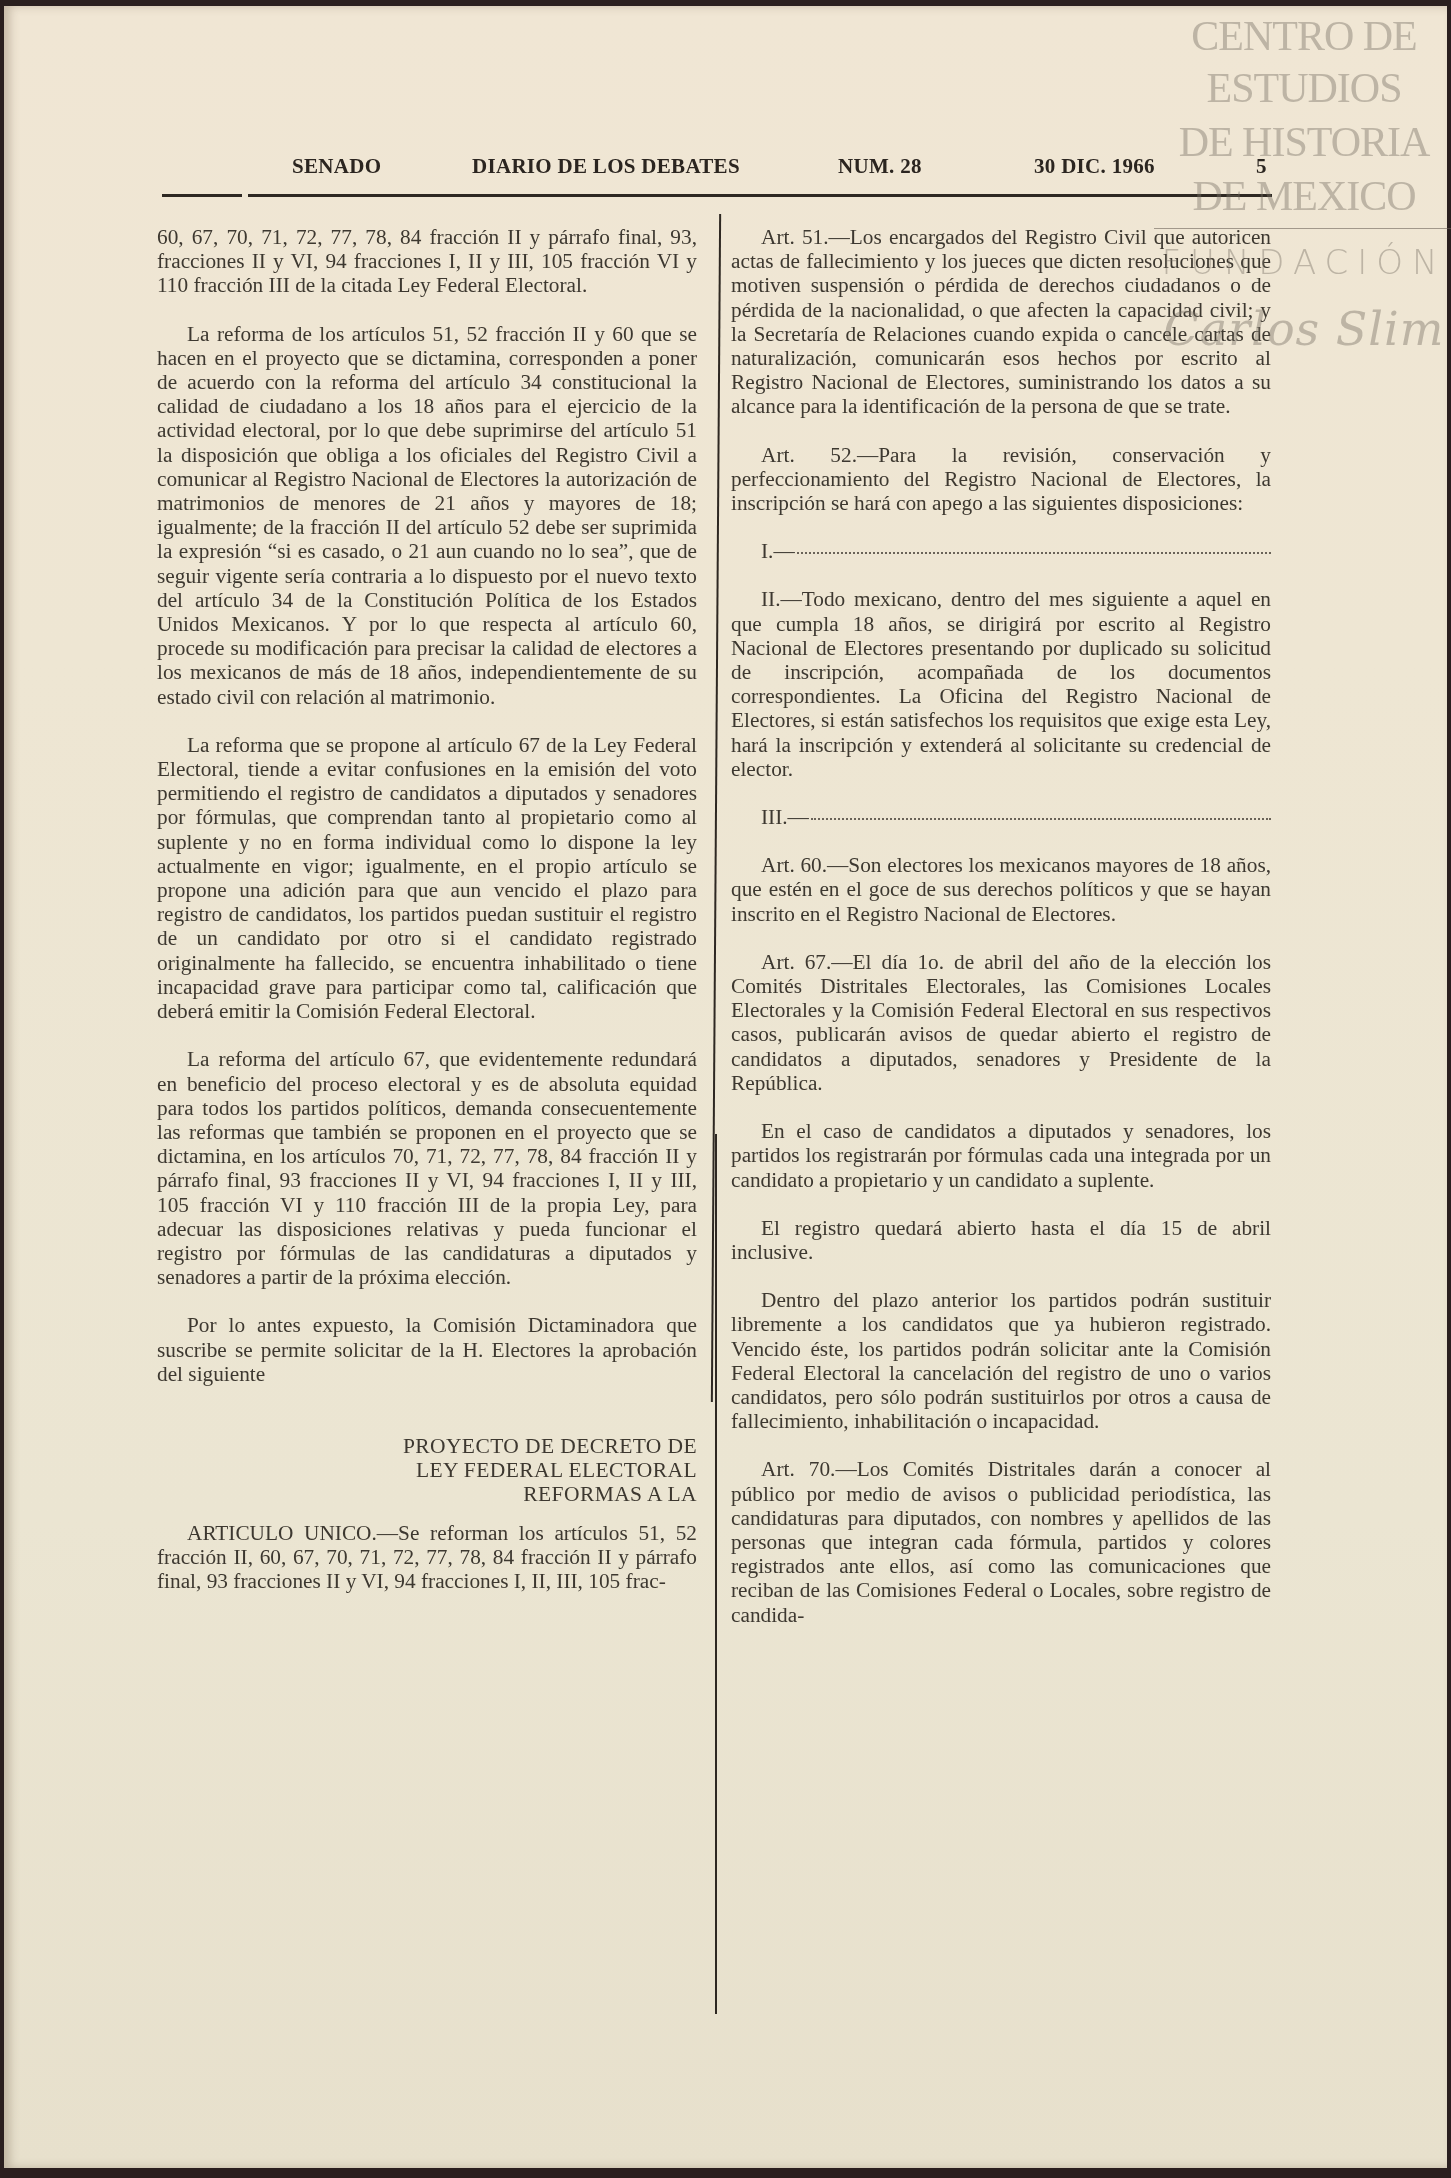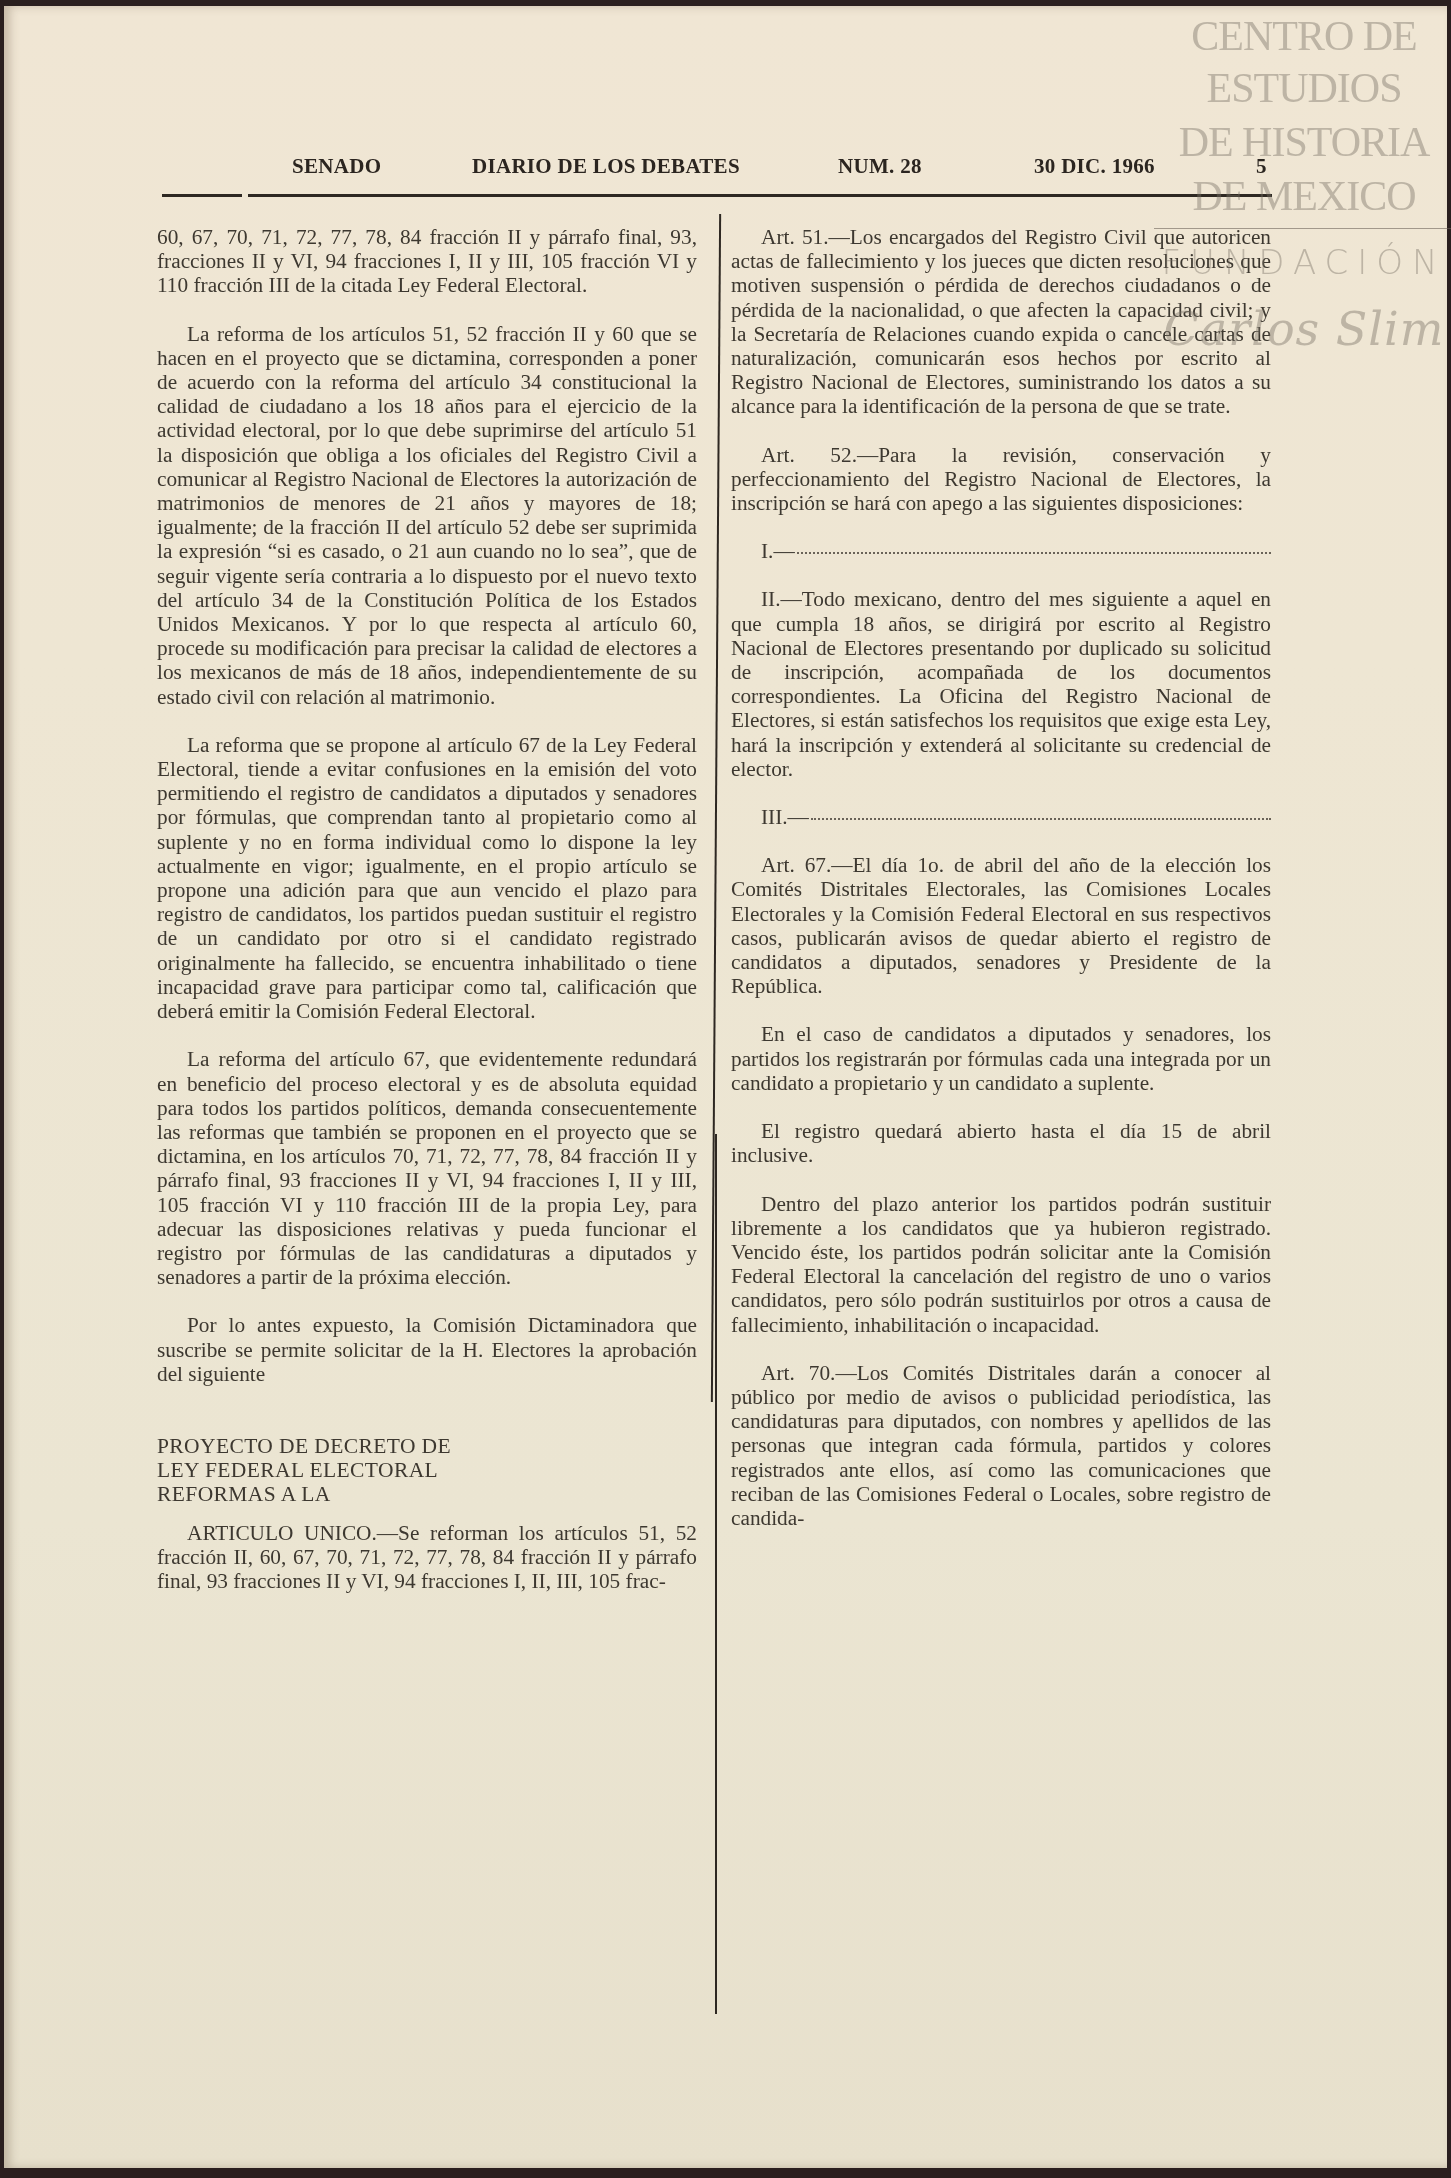--- a/index.html
+++ b/index.html
@@ -29,21 +29,21 @@
     position: absolute; top: 204px; font-size: 21.3px; line-height: 24.2px;
     text-align: justify; color: #3d3830;
   }
   .col-left { left: 153px; width: 540px; }
   .col-right { left: 727px; width: 540px; top: 204px; }
   .col p { margin: 15px 0 24px 0; text-indent: 30px; hyphens: none; }
   .col p.noindent { text-indent: 0; }
   .divider-a { position: absolute; left: 711px; top: 208px; width: 2px; height: 1188px; background: #2e2822; transform: skewX(-0.4deg); }
   .divider-b { position: absolute; left: 711px; top: 1128px; width: 2px; height: 880px; background: #2e2822; }
   .decree-title {
-    text-align: left; text-indent: 0 !important; font-size: 21.5px; line-height: 24px;
+    text-align: right; text-indent: 0 !important; font-size: 21.5px; line-height: 24px;
     margin: 48px 0 12px 0 !important; letter-spacing: 0.4px;
   }
   .fraction { display: flex; align-items: baseline; text-indent: 0 !important; padding-left: 30px; }
   .fraction .dots { flex: 1; border-bottom: 2px dotted #6a6358; margin-left: 2px; height: 0; transform: translateY(-4px); }
   .watermark {
     position: absolute; left: 1150px; top: 0; width: 300px; height: 380px;
     color: rgba(120,112,100,0.42); pointer-events: none;
   }
   .wm-line {
     position: absolute; width: 300px; text-align: center;
@@ -90,20 +90,21 @@
     <p>Art. 52.—Para la revisión, conservación y perfeccionamiento del Registro Nacional de Electores, la inscripción se hará con apego a las siguientes disposiciones:</p>
     <p class="fraction">
       <span>I.—</span>
       <span class="dots"></span>
     </p>
     <p>II.—Todo mexicano, dentro del mes siguiente a aquel en que cumpla 18 años, se dirigirá por escrito al Registro Nacional de Electores presentando por duplicado su solicitud de inscripción, acompañada de los documentos correspondientes. La Oficina del Registro Nacional de Electores, si están satisfechos los requisitos que exige esta Ley, hará la inscripción y extenderá al solicitante su credencial de elector.</p>
     <p class="fraction">
       <span>III.—</span>
       <span class="dots"></span>
     </p>
+    <p>Art. 60.—Son electores los mexicanos mayores de 18 años, que estén en el goce de sus derechos políticos y que se hayan inscrito en el Registro Nacional de Electores.</p>
     <p>Art. 67.—El día 1o. de abril del año de la elección los Comités Distritales Electorales, las Comisiones Locales Electorales y la Comisión Federal Electoral en sus respectivos casos, publicarán avisos de quedar abierto el registro de candidatos a diputados, senadores y Presidente de la República.</p>
     <p>En el caso de candidatos a diputados y senadores, los partidos los registrarán por fórmulas cada una integrada por un candidato a propietario y un candidato a suplente.</p>
     <p>El registro quedará abierto hasta el día 15 de abril inclusive.</p>
     <p>Dentro del plazo anterior los partidos podrán sustituir libremente a los candidatos que ya hubieron registrado. Vencido éste, los partidos podrán solicitar ante la Comisión Federal Electoral la cancelación del registro de uno o varios candidatos, pero sólo podrán sustituirlos por otros a causa de fallecimiento, inhabilitación o incapacidad.</p>
     <p>Art. 70.—Los Comités Distritales darán a conocer al público por medio de avisos o publicidad periodística, las candidaturas para diputados, con nombres y apellidos de las personas que integran cada fórmula, partidos y colores registrados ante ellos, así como las comunicaciones que reciban de las Comisiones Federal o Locales, sobre registro de candida-</p>
   </div>
 
   <div class="watermark">
     <div class="wm-line" style="top:6px">CENTRO DE</div>
     <div class="wm-line" style="top:58px">ESTUDIOS</div>

